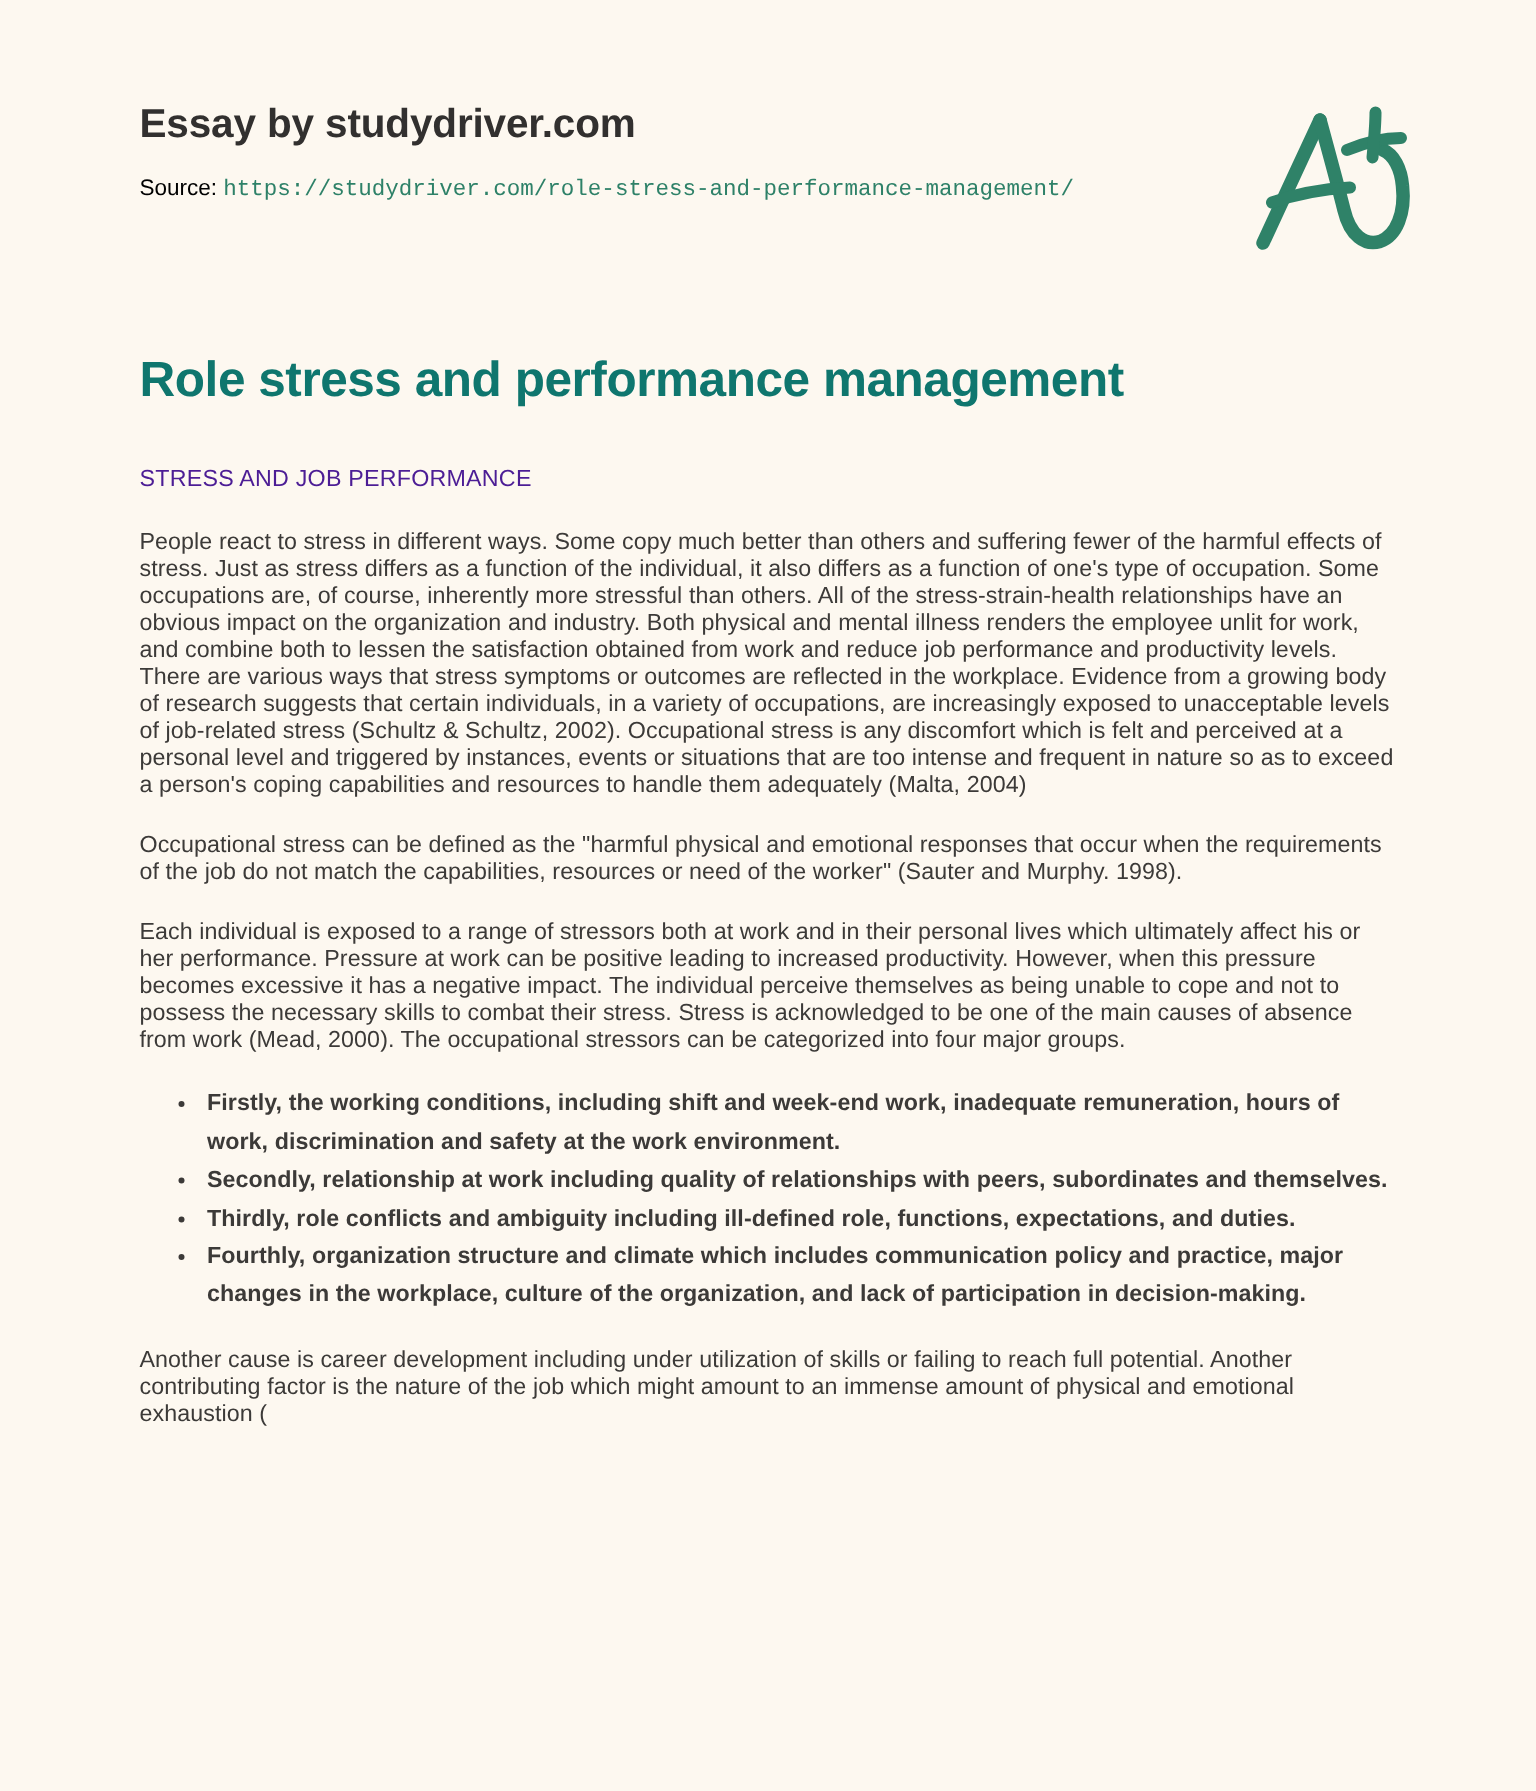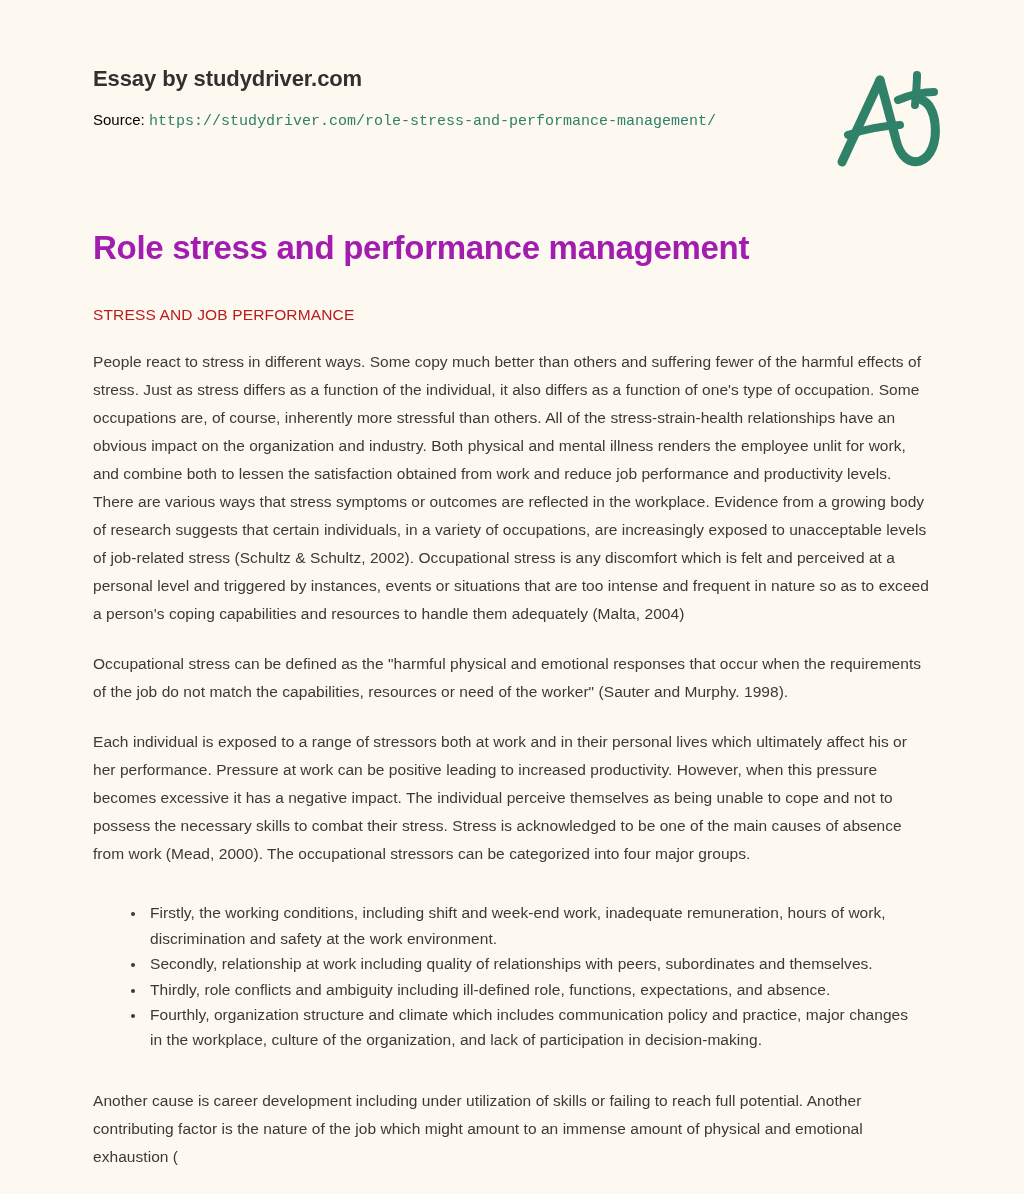--- a/index.html
+++ b/index.html
@@ -24,21 +24,21 @@
   }
 
   
   .header {
     position: relative;
     padding: 66px 80px 0 93px;
     min-height: 125px;
     box-sizing: border-box;
   }
   .essay-by {
-    font-size: 22px;
+    font-size: 27px;
     font-weight: bold;
     color: #32302f;
     letter-spacing: -0.1px;
     line-height: 1.2;
     margin: 0;
   }
   .source-line {
     margin-top: 18px;
     font-size: 15px;
     line-height: 1.3;
@@ -70,46 +70,47 @@
   
   .article {
     padding: 0 92px 0 93px;
     box-sizing: border-box;
   }
   .article-title {
     margin: 0;
     padding-top: 95px;
     font-size: 33px;
     font-weight: bold;
-    color: #a21caf;
+    color: #0f766e;
     letter-spacing: -0.3px;
     line-height: 1.25;
   }
   .kicker {
     margin: 0;
     padding-top: 35px;
     font-size: 15.5px;
-    color: #b91c1c;
+    color: #4c1d95;
     line-height: 1.5;
     letter-spacing: 0.15px;
   }
   .body-text p {
     margin: 0;
     padding-top: 22px;
     font-size: 15.5px;
-    line-height: 28px;
+    line-height: 18px;
     color: #3c3a38;
     letter-spacing: 0.05px;
   }
   .body-text ul {
-    margin: 12px;
+    margin: 0;
     padding-top: 20px;
     padding-left: 41px;
     padding-bottom: 0;
     list-style-type: disc;
+    font-weight: bold;
   }
   .body-text ul li {
     font-size: 15.5px;
     line-height: 25.4px;
     color: #3c3a38;
     letter-spacing: 0.05px;
     padding-left: 4px;
     margin: 0;
   }
   .body-text ul li::marker {
@@ -151,21 +152,21 @@
     <p class="kicker">STRESS AND JOB PERFORMANCE</p>
 
     <div class="body-text">
       <p>People react to stress in different ways. Some copy much better than others and suffering fewer of the harmful effects of stress. Just as stress differs as a function of the individual, it also differs as a function of one's type of occupation. Some occupations are, of course, inherently more stressful than others. All of the stress-strain-health relationships have an obvious impact on the organization and industry. Both physical and mental illness renders the employee unlit for work, and combine both to lessen the satisfaction obtained from work and reduce job performance and productivity levels. There are various ways that stress symptoms or outcomes are reflected in the workplace. Evidence from a growing body of research suggests that certain individuals, in a variety of occupations, are increasingly exposed to unacceptable levels of job-related stress (Schultz &amp; Schultz, 2002). Occupational stress is any discomfort which is felt and perceived at a personal level and triggered by instances, events or situations that are too intense and frequent in nature so as to exceed a person's coping capabilities and resources to handle them adequately (Malta, 2004)</p>
       <p>Occupational stress can be defined as the "harmful physical and emotional responses that occur when the requirements of the job do not match the capabilities, resources or need of the worker" (Sauter and Murphy. 1998).</p>
       <p>Each individual is exposed to a range of stressors both at work and in their personal lives which ultimately affect his or her performance. Pressure at work can be positive leading to increased productivity. However, when this pressure becomes excessive it has a negative impact. The individual perceive themselves as being unable to cope and not to possess the necessary skills to combat their stress. Stress is acknowledged to be one of the main causes of absence from work (Mead, 2000). The occupational stressors can be categorized into four major groups.</p>
 
       <ul>
         <li>Firstly, the working conditions, including shift and week-end work, inadequate remuneration, hours of work, discrimination and safety at the work environment.</li>
         <li>Secondly, relationship at work including quality of relationships with peers, subordinates and themselves.</li>
-        <li>Thirdly, role conflicts and ambiguity including ill-defined role, functions, expectations, and absence.</li>
+        <li>Thirdly, role conflicts and ambiguity including ill-defined role, functions, expectations, and duties.</li>
         <li>Fourthly, organization structure and climate which includes communication policy and practice, major changes in the workplace, culture of the organization, and lack of participation in decision-making.</li>
       </ul>
 
       <p>Another cause is career development including under utilization of skills or failing to reach full potential. Another contributing factor is the nature of the job which might amount to an immense amount of physical and emotional exhaustion (</p>
     </div>
   </div>
 
 </div>
 
 </body></html>

